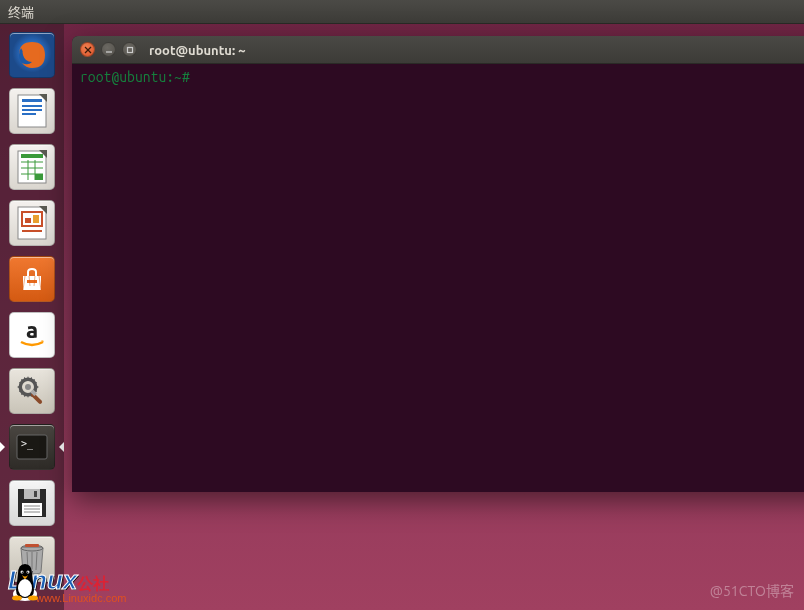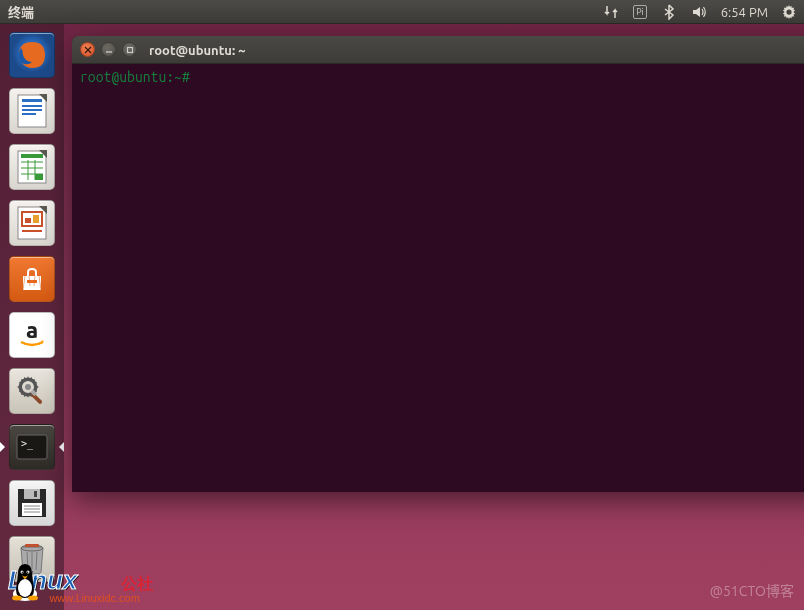--- a/index.html
+++ b/index.html
@@ -17,21 +17,21 @@
       top: 0; left: 0; right: 0;
       height: 24px;
       background: linear-gradient(to bottom, #4b4a46 0%, #3d3c38 100%);
       display: flex;
       align-items: center;
       color: #dfdbd2;
       font-size: 13px;
       padding: 0 8px;
       border-bottom: 1px solid #2a2a26;
     }
-    .menubar-title { flex: 0 0 auto; font-weight: 700; }
+    .menubar-title { flex: 0 0 auto; font-weight: 400; }
     .menubar-spacer { flex: 1; }
     .menubar-icons { display: flex; align-items: center; gap: 14px; }
     .menubar-icons svg { width: 16px; height: 16px; display: block; }
     .pi-badge {
       border: 1px solid #aaa; border-radius: 2px;
       font-size: 9px; padding: 0 2px; color: #ccc; line-height: 12px;
     }
     .clock { font-size: 13px; }
     .gear svg { width: 14px; height: 14px; }
     
@@ -133,58 +133,33 @@
     .wm-bottom-left {
       position: absolute; left: 8px; bottom: 6px;
       font-family: sans-serif;
     }
     .wm-bottom-left .logo {
       font-size: 26px; font-weight: 900; font-style: italic;
       color: #1a5fb4;
       -webkit-text-stroke: 1px #fff;
       text-shadow: 1px 1px 0 #000;
     }
-    .wm-bottom-left .logo-cn { font-size: 16px; color: #d23; font-weight: bold; margin-left: 44px; }
+    .wm-bottom-left .logo-cn { font-size: 16px; color: #d23; font-weight: bold; }
     .wm-bottom-left .url { font-size: 11px; color: #e05020; display: block; margin-top: -4px; margin-left: 28px; text-align: center; }
     .penguin {
       position: absolute; left: 0; bottom: 2px;
       width: 34px; height: 40px;
     }
   </style>
 </head>
 <body>
 
 <div class="menubar">
   <span class="menubar-title">终端</span>
   <span class="menubar-spacer"></span>
-  <div class="menubar-icons">
-    <span>
-      <svg viewBox="0 0 16 16" fill="#dfdbd2">
-          <path d="M4 2 L4 10 L2 8 L4 10 L6 8 M12 14 L12 6 L10 8 L12 6 L14 8" stroke="#dfdbd2" stroke-width="1.5" fill="none"></path>
-        </svg>
-    </span>
-    <span class="pi-badge">Pi</span>
-    <span>
-      <svg viewBox="0 0 16 16" fill="none" stroke="#dfdbd2" stroke-width="1.5">
-          <path d="M8 1 L8 15 L12 11 L4 5 M8 1 L12 5 L4 11"></path>
-        </svg>
-    </span>
-    <span>
-      <svg viewBox="0 0 16 16" fill="#dfdbd2">
-          <path d="M2 6 L5 6 L9 3 L9 13 L5 10 L2 10 Z"></path>
-          <path d="M11 5 Q13 8 11 11 M12.5 3 Q16 8 12.5 13" stroke="#dfdbd2" stroke-width="1.2" fill="none"></path>
-        </svg>
-    </span>
-    <span class="clock">6:54 PM</span>
-    <span class="gear">
-      <svg viewBox="0 0 16 16" fill="#dfdbd2">
-          <path d="M8 5 A3 3 0 1 0 8 11 A3 3 0 1 0 8 5 M8 0 L9 2 L11 1 L11 3 L14 3 L13 5 L15 6 L13 8 L15 10 L13 11 L14 13 L11 13 L11 15 L9 14 L8 16 L7 14 L5 15 L5 13 L2 13 L3 11 L1 10 L3 8 L1 6 L3 5 L2 3 L5 3 L5 1 L7 2 Z" fill-rule="evenodd"></path>
-        </svg>
-    </span>
-  </div>
 </div>
 
 <div class="launcher">
   <div class="launcher-item">
     <div class="tile firefox">
       <svg width="38" height="38" viewBox="0 0 38 38">
           <circle cx="19" cy="19" r="13" fill="#1b5aa8"></circle>
           <path d="M6 19 Q6 6 19 6 Q32 6 32 19 Q32 32 19 32 Q13 32 9 27 Q15 30 19 26 Q12 26 10 19 Q8 12 15 10 Q10 14 13 19 Q10 17 8 12 Q6 15 6 19" fill="#e66a1f"></path>
         </svg>
     </div>

